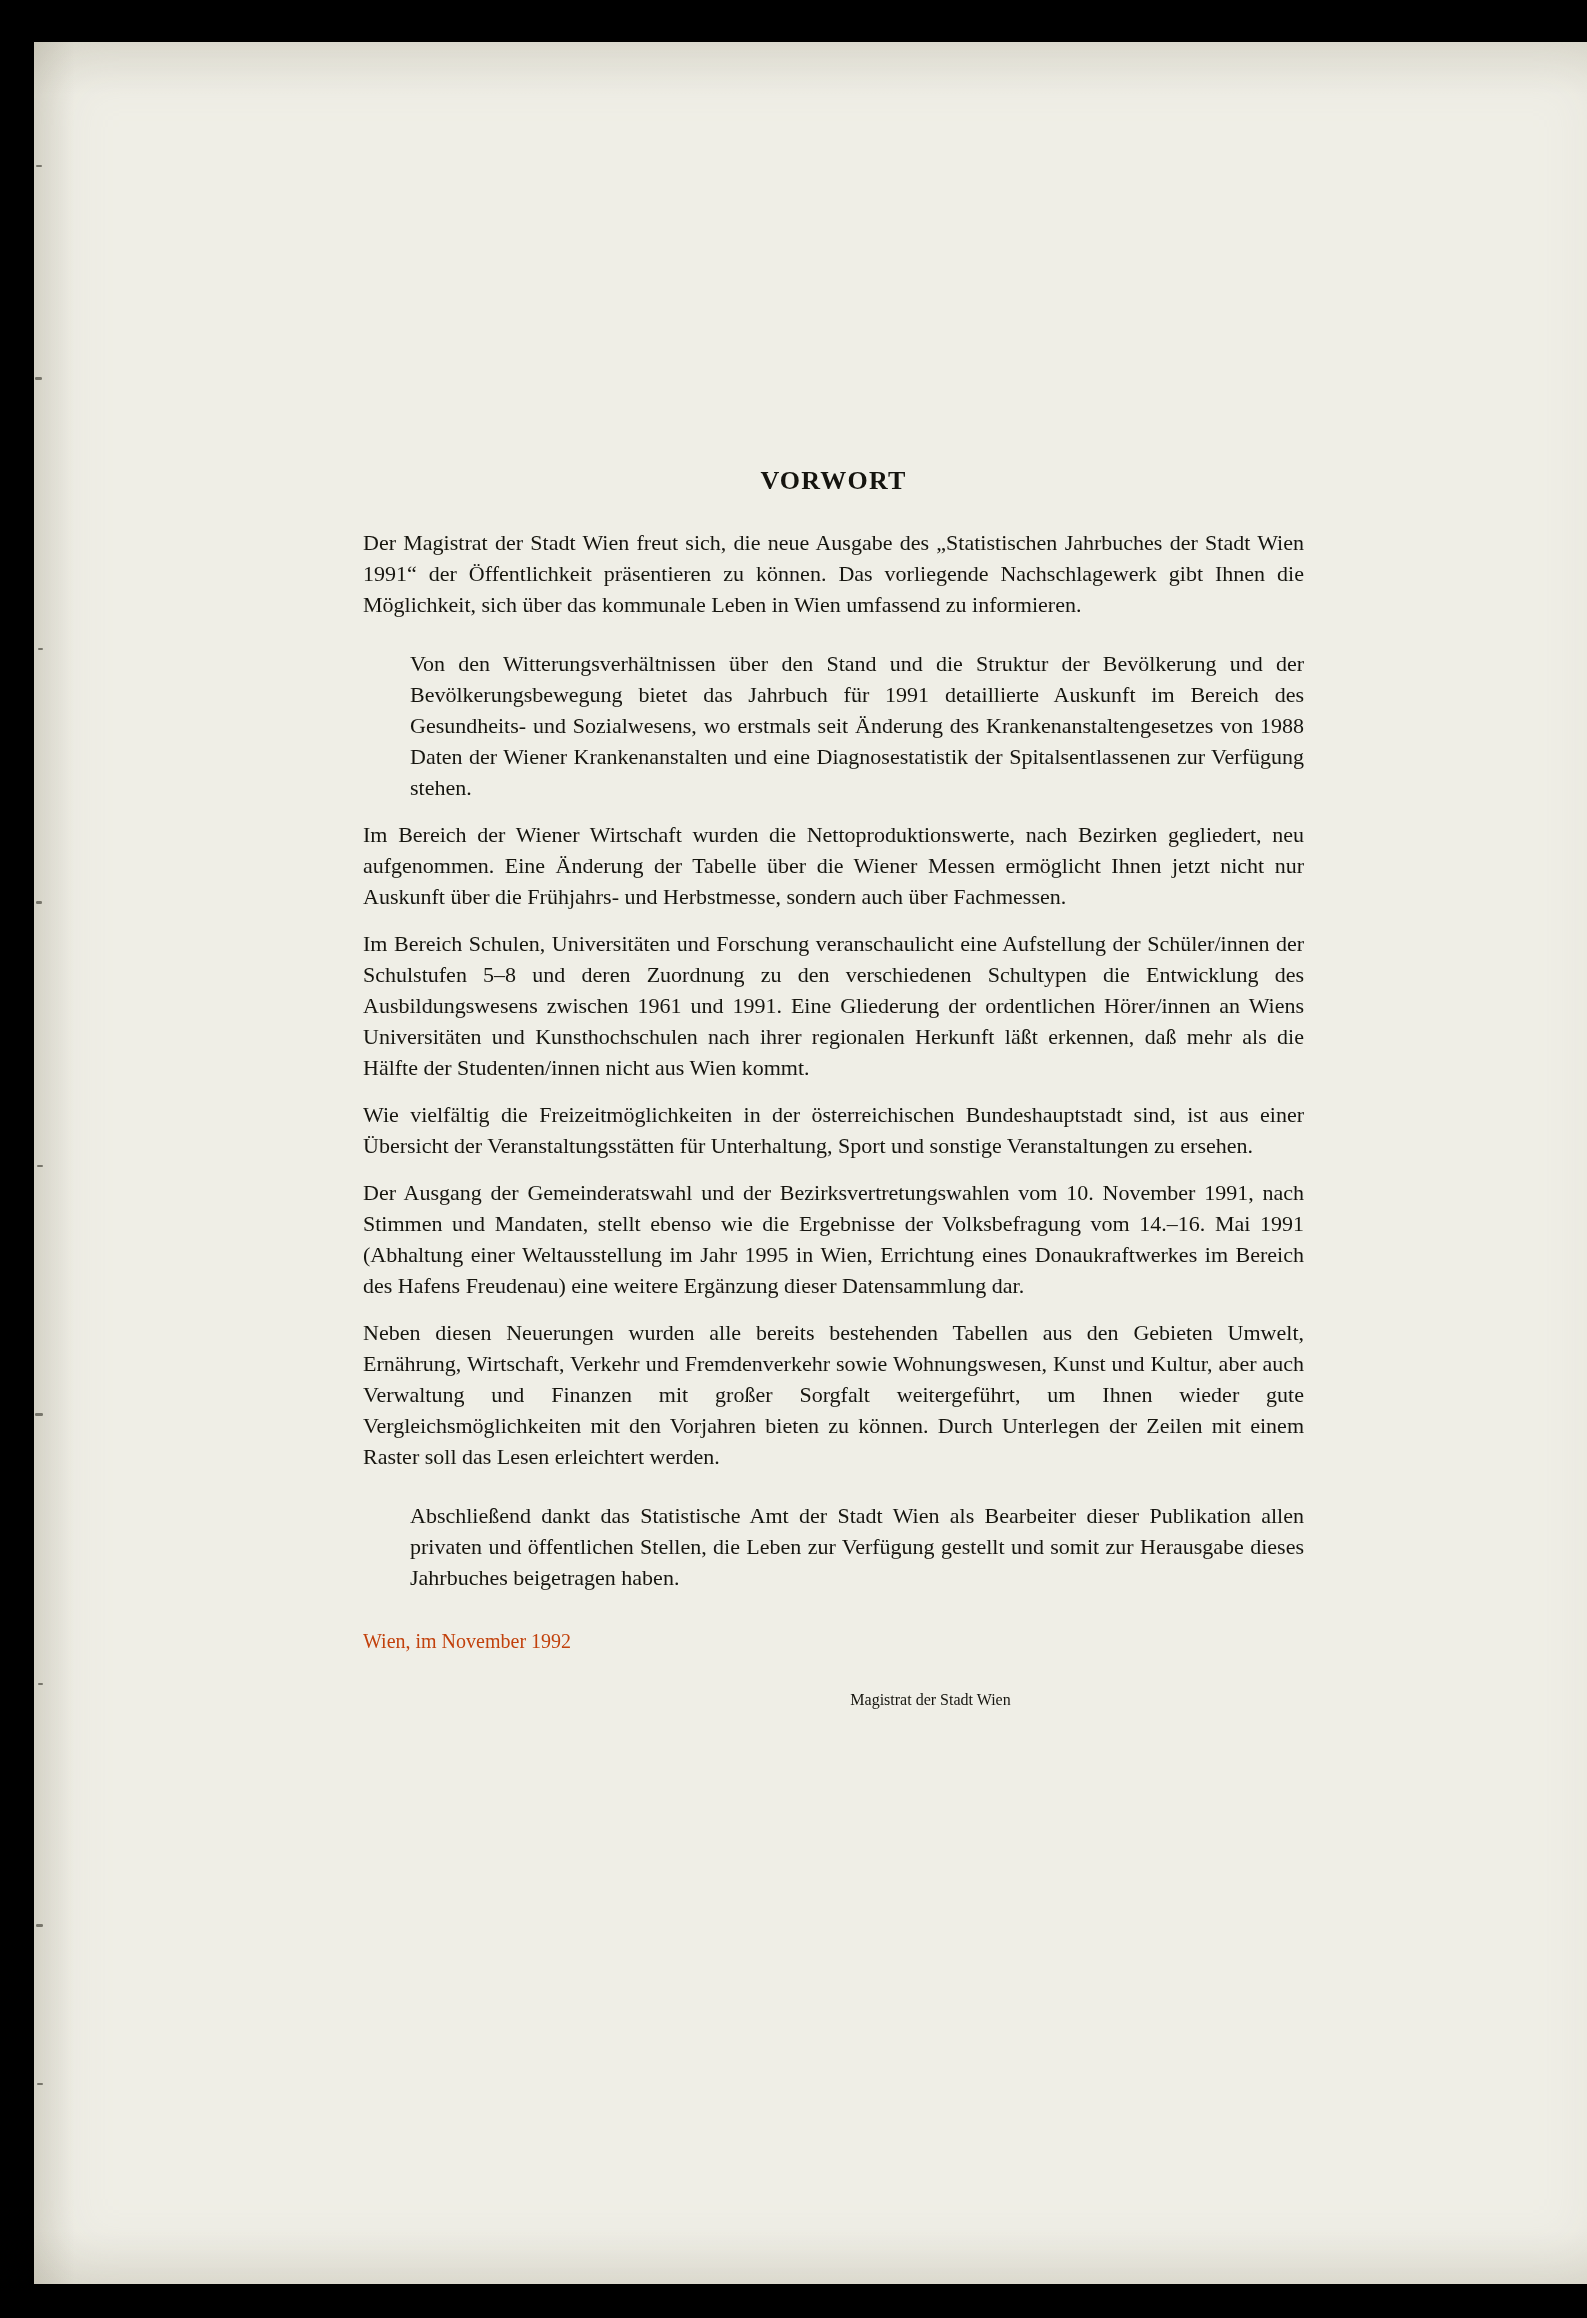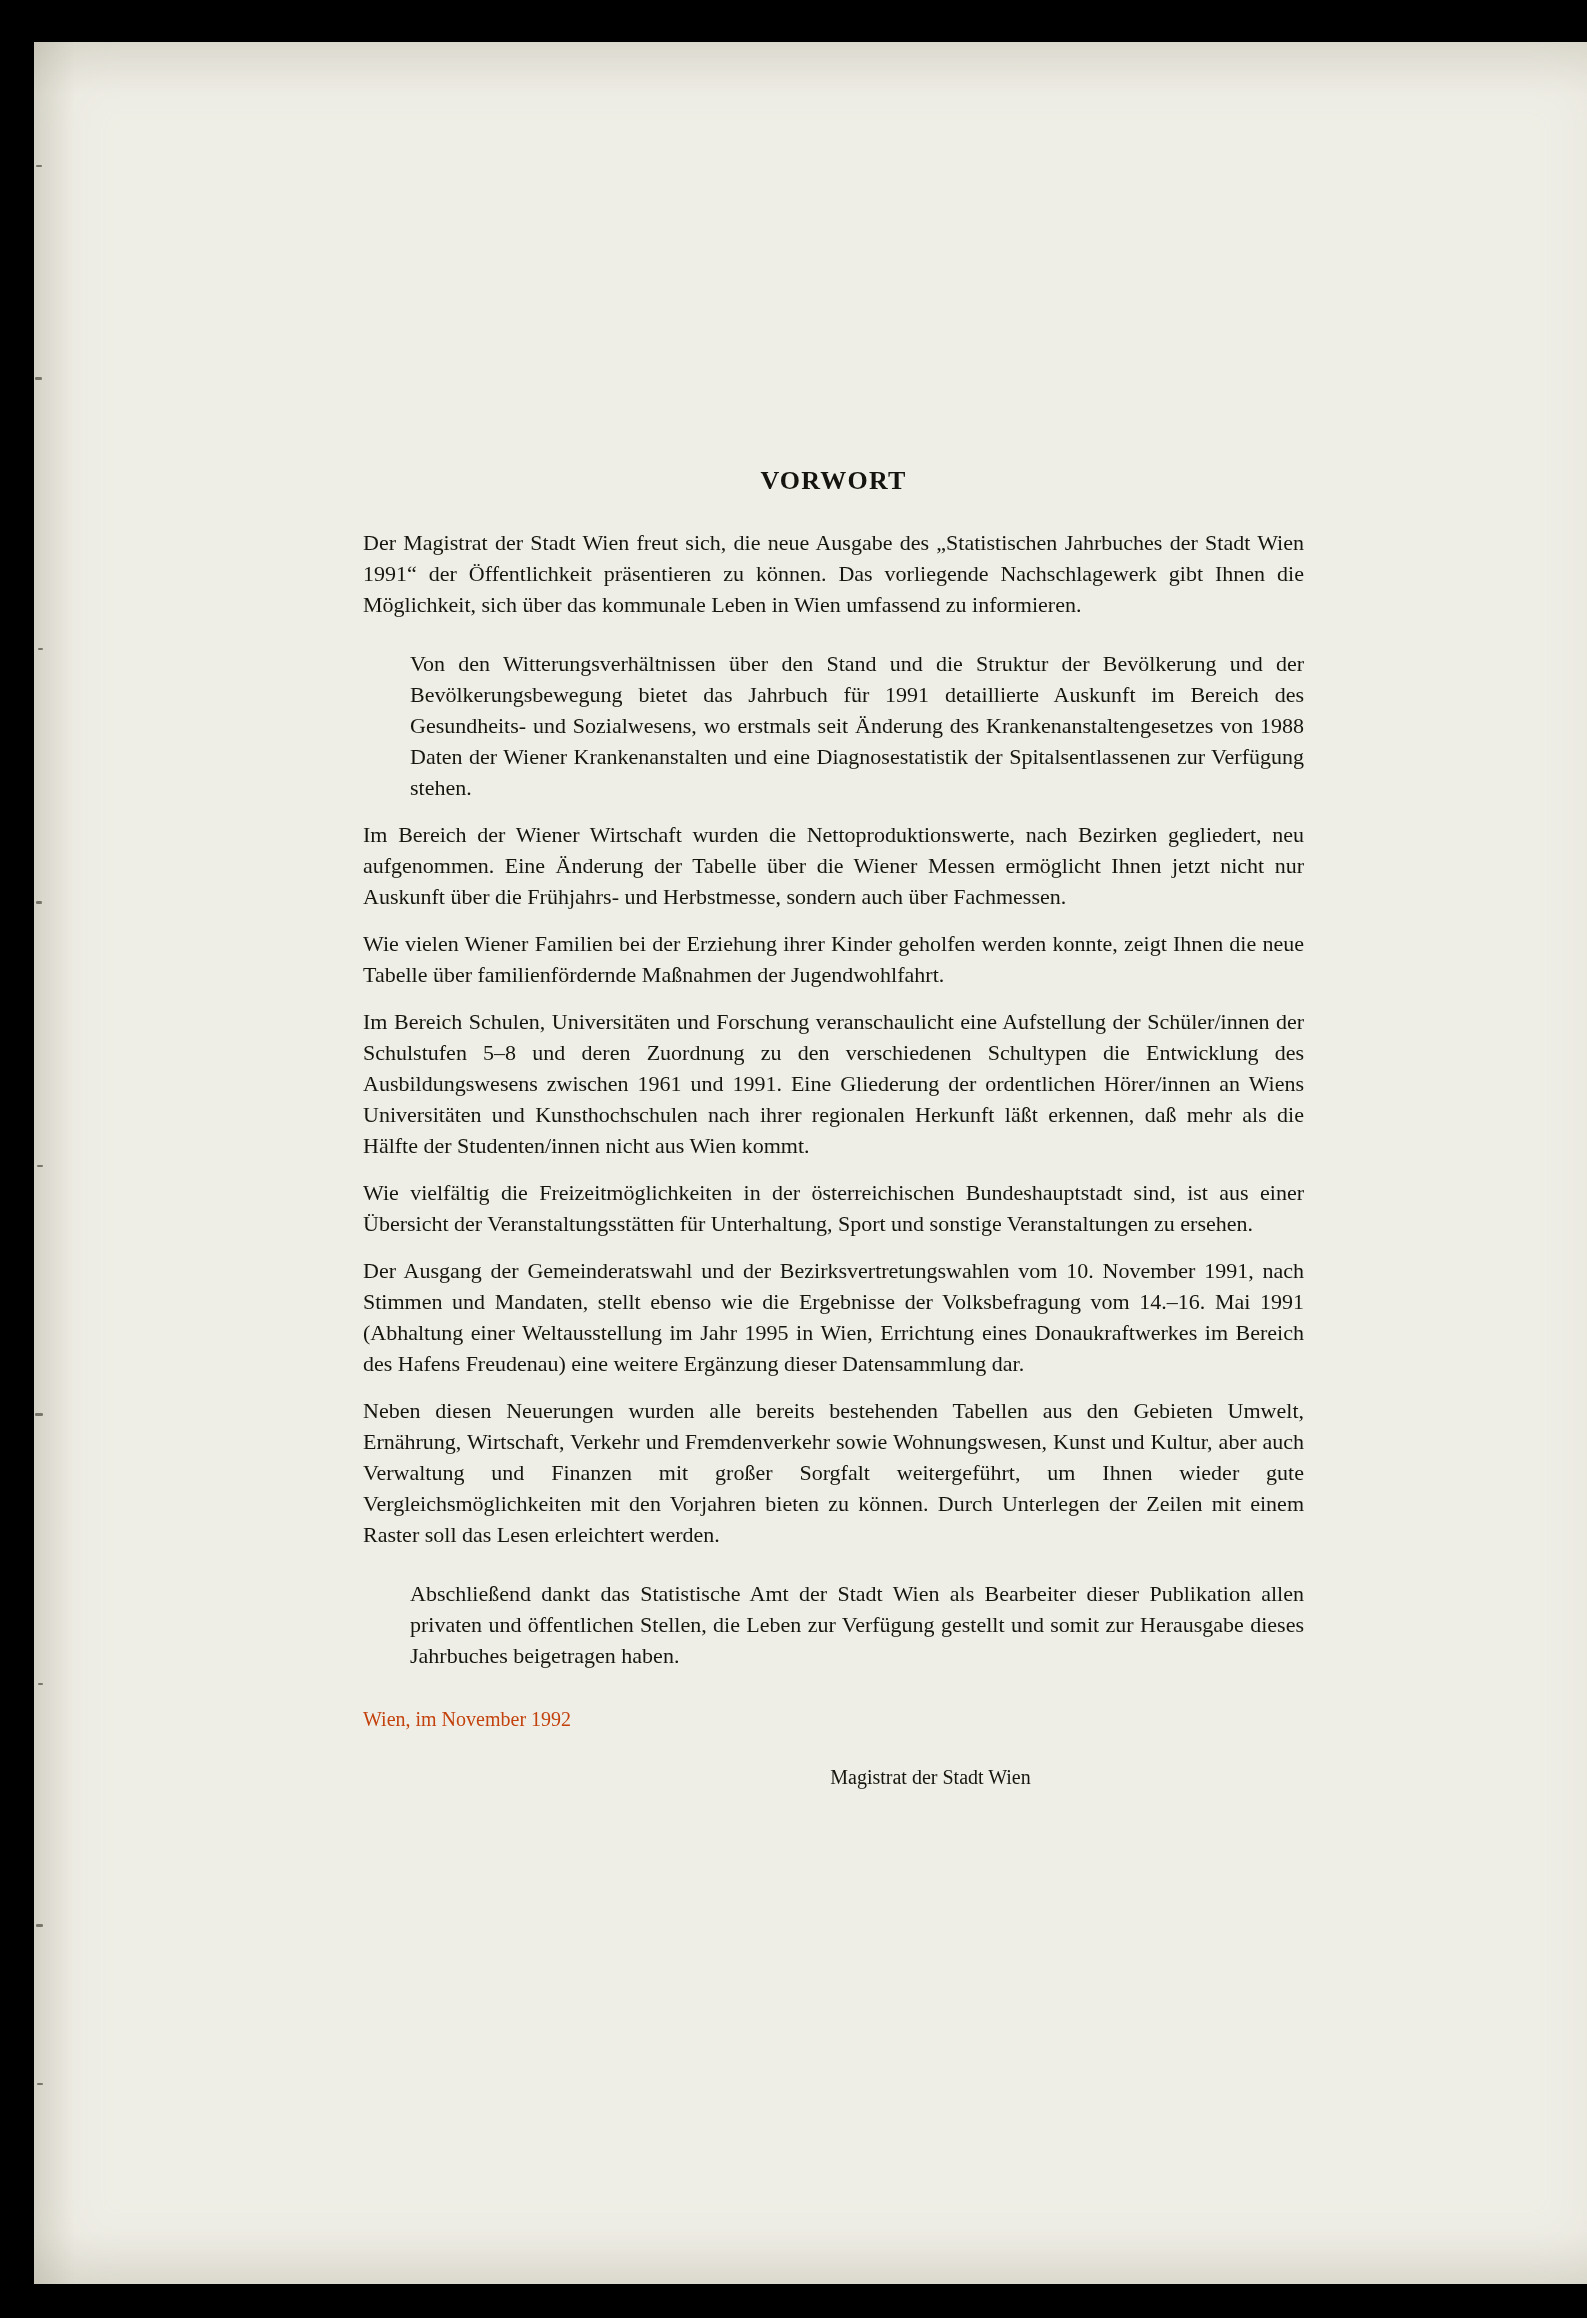--- a/index.html
+++ b/index.html
@@ -82,21 +82,21 @@
   p.para.tight { margin-top: 16px; }
   .sig-block {
     margin-top: 33px;
     font-size: 20px;
     line-height: 31px;
     color: #c2410c;
   }
   .sig-lines {
     margin-top: 27px;
     text-align: center;
-    font-size: 20px;
+    font-size: 16px;
     line-height: 31px;
     color: #16150f;
     padding-left: 194px;
   }
   .sig-lines div { white-space: nowrap; }
 </style>
 </head>
 <body>
 
 <div class="page-frame">
@@ -117,21 +117,20 @@
     <div class="content">
 
       <h1 class="doc-title">VORWORT</h1>
 
       <p class="para">Der Magistrat der Stadt Wien freut sich, die neue Ausgabe des „Statistischen Jahrbuches der Stadt Wien 1991“ der Öffentlichkeit präsentieren zu können. Das vorliegende Nachschlagewerk gibt Ihnen die Möglichkeit, sich über das kommunale Leben in Wien umfassend zu informieren.</p>
 
       <p class="para gap-before">Von den Witterungsverhältnissen über den Stand und die Struktur der Bevölkerung und der Bevölkerungsbewegung bietet das Jahrbuch für 1991 detaillierte Auskunft im Bereich des Gesundheits- und Sozialwesens, wo erstmals seit Änderung des Krankenanstaltengesetzes von 1988 Daten der Wiener Krankenanstalten und eine Diagnosestatistik der Spitalsentlassenen zur Verfügung stehen.</p>
 
       <p class="para tight">Im Bereich der Wiener Wirtschaft wurden die Nettoproduktionswerte, nach Bezirken gegliedert, neu aufgenommen. Eine Änderung der Tabelle über die Wiener Messen ermöglicht Ihnen jetzt nicht nur Auskunft über die Frühjahrs- und Herbstmesse, sondern auch über Fachmessen.</p>
 
-      <p class="para tight">Wie vielen Wiener Familien bei der Erziehung ihrer Kinder geholfen werden konnte, zeigt Ihnen die neue Tabelle über familienfördernde Maßnahmen der Jugendwohlfahrt.</p>
 
       <p class="para tight">Im Bereich Schulen, Universitäten und Forschung veranschaulicht eine Aufstellung der Schüler/innen der Schulstufen 5–8 und deren Zuordnung zu den verschiedenen Schultypen die Entwicklung des Ausbildungswesens zwischen 1961 und 1991. Eine Gliederung der ordentlichen Hörer/innen an Wiens Universitäten und Kunsthochschulen nach ihrer regionalen Herkunft läßt erkennen, daß mehr als die Hälfte der Studenten/innen nicht aus Wien kommt.</p>
 
       <p class="para tight">Wie vielfältig die Freizeitmöglichkeiten in der österreichischen Bundeshauptstadt sind, ist aus einer Übersicht der Veranstaltungsstätten für Unterhaltung, Sport und sonstige Veranstaltungen zu ersehen.</p>
 
       <p class="para tight">Der Ausgang der Gemeinderatswahl und der Bezirksvertretungswahlen vom 10. November 1991, nach Stimmen und Mandaten, stellt ebenso wie die Ergebnisse der Volksbefragung vom 14.–16. Mai 1991 (Abhaltung einer Weltausstellung im Jahr 1995 in Wien, Errichtung eines Donaukraftwerkes im Bereich des Hafens Freudenau) eine weitere Ergänzung dieser Datensammlung dar.</p>
 
       <p class="para tight">Neben diesen Neuerungen wurden alle bereits bestehenden Tabellen aus den Gebieten Umwelt, Ernährung, Wirtschaft, Verkehr und Fremdenverkehr sowie Wohnungswesen, Kunst und Kultur, aber auch Verwaltung und Finanzen mit großer Sorgfalt weitergeführt, um Ihnen wieder gute Vergleichsmöglichkeiten mit den Vorjahren bieten zu können. Durch Unterlegen der Zeilen mit einem Raster soll das Lesen erleichtert werden.</p>
 
       <p class="para gap-before">Abschließend dankt das Statistische Amt der Stadt Wien als Bearbeiter dieser Publikation allen privaten und öffentlichen Stellen, die Leben zur Verfügung gestellt und somit zur Herausgabe dieses Jahrbuches beigetragen haben.</p>

